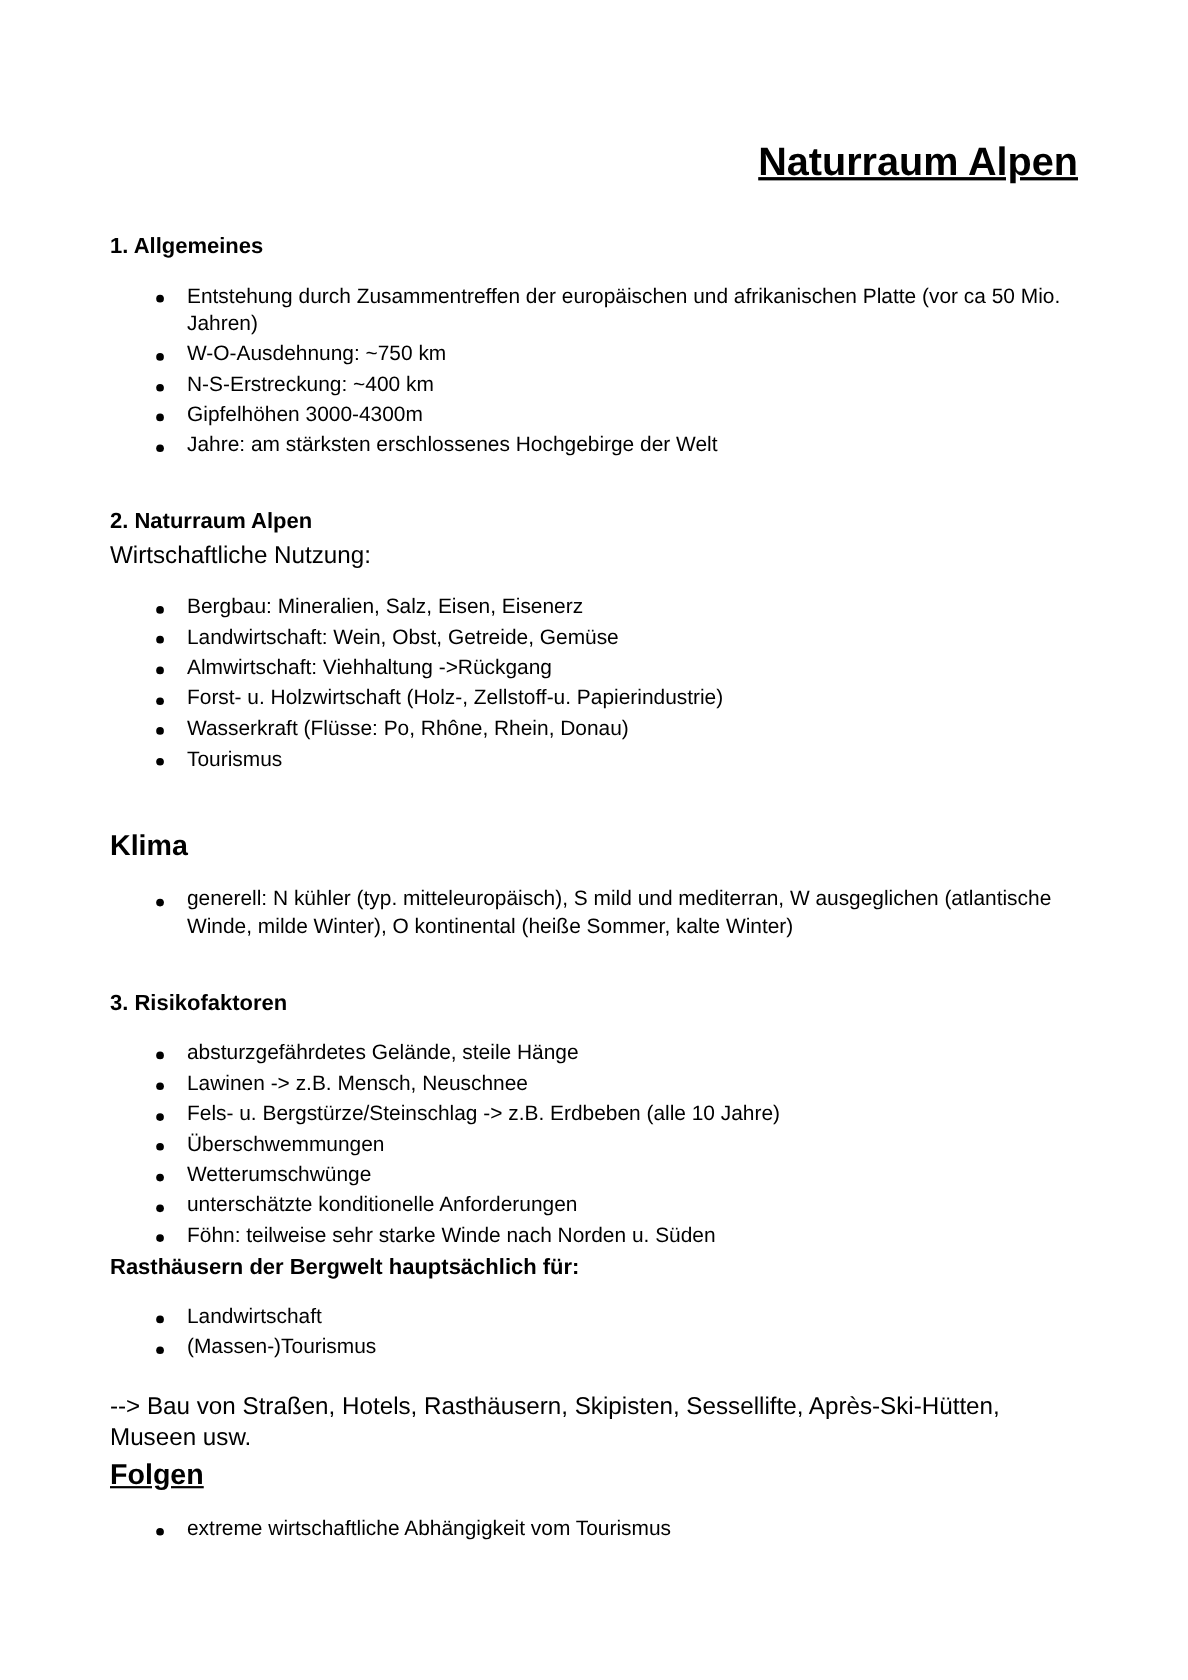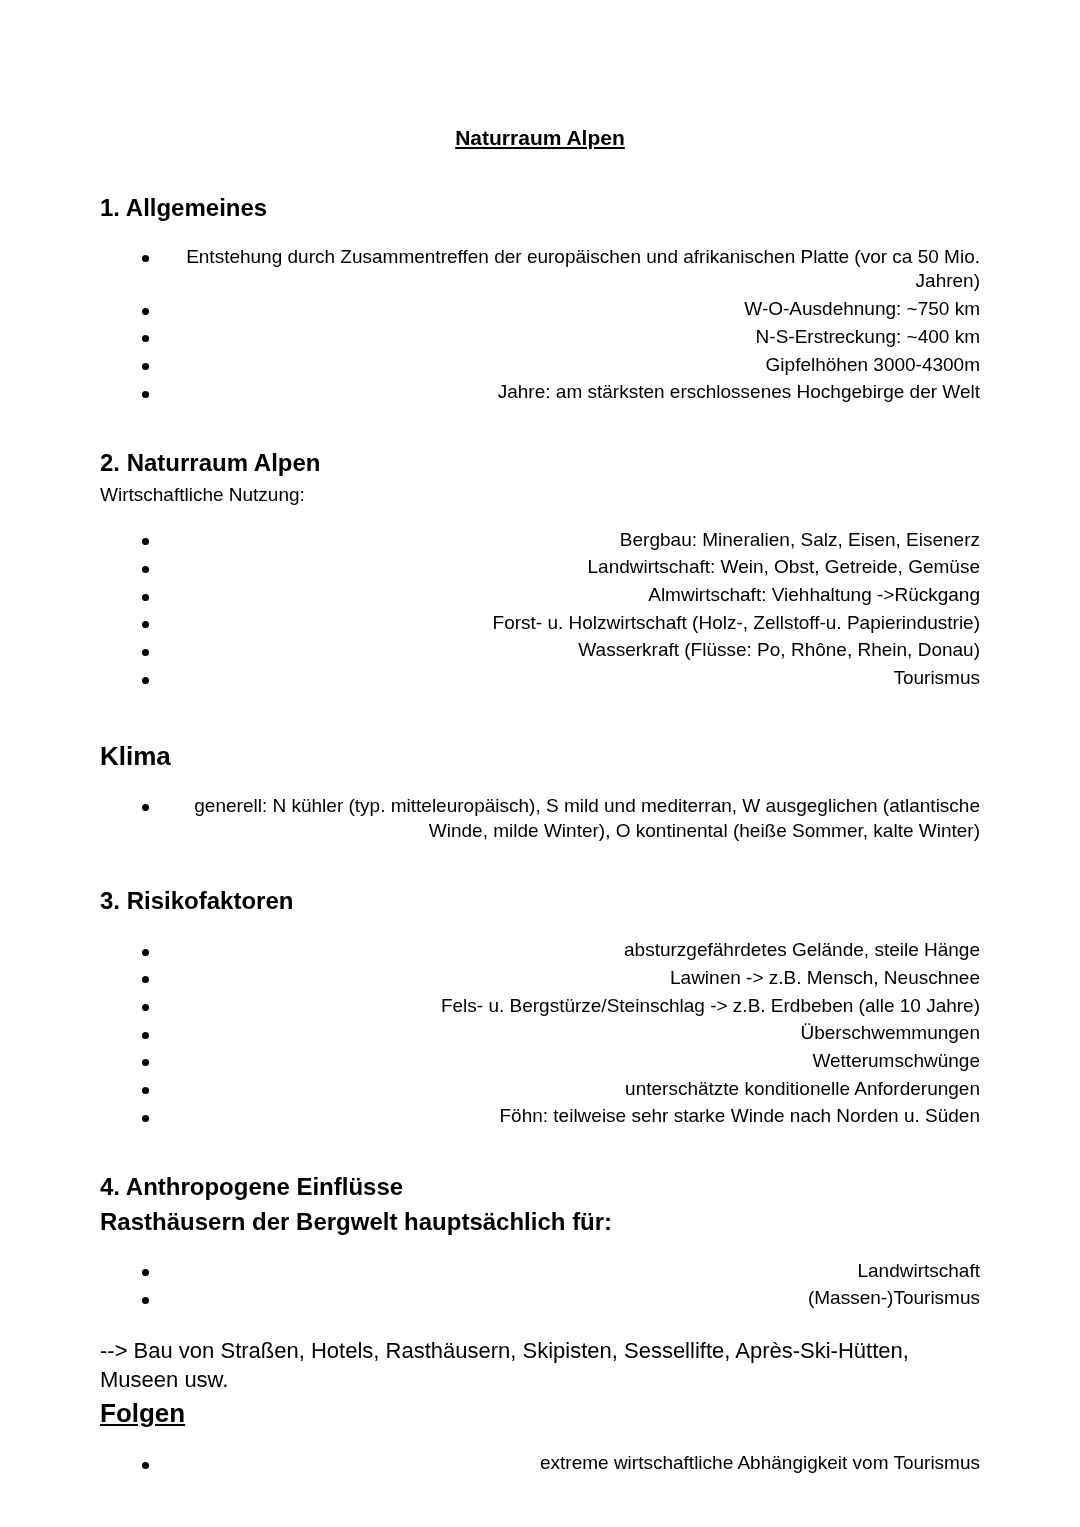--- a/index.html
+++ b/index.html
@@ -10,56 +10,55 @@
     font-family: "Liberation Sans", "DejaVu Sans", sans-serif;
   }
   .page {
     width: 1080px;
     min-height: 1527px;
     box-sizing: border-box;
     padding: 126px 100px 60px 100px;
     background: #ffffff;
   }
   .doc-title {
-    text-align: center;
-    font-size: 21px;
+    text-align: right;
+    font-size: 36px;
     font-weight: bold;
     text-decoration: underline;
     margin: 0 0 26px 0;
   }
   .section { margin: 0; }
   .heading {
-    font-size: 24px;
+    font-size: 20px;
     font-weight: bold;
     margin: 44px 0 6px 0;
     line-height: 1.2;
   }
   .heading.big {
     font-size: 26px;
     margin-top: 50px;
   }
   .heading.stacked { margin-top: 0; }
   .heading.underlined { text-decoration: underline; margin-top: 4px; }
   .subheading {
-    font-size: 19px;
+    font-size: 22px;
     font-weight: normal;
     margin: 2px 0 0 0;
   }
   .bullets {
     list-style: none;
     margin: 22px 0 0 0;
     padding: 0 0 0 40px;
   }
   .bullets li {
     position: relative;
     font-size: 19px;
     line-height: 1.3;
     padding-left: 30px;
     margin: 3px 0;
-    text-align: right;
   }
   .bullets li::before {
     content: "";
     position: absolute;
     left: 2px;
     top: 0.55em;
     width: 7px;
     height: 7px;
     border-radius: 50%;
     background: #000000;
@@ -115,21 +114,20 @@
       <li>Lawinen -&gt; z.B. Mensch, Neuschnee</li>
       <li>Fels- u. Bergstürze/Steinschlag -&gt; z.B. Erdbeben (alle 10 Jahre)</li>
       <li>Überschwemmungen</li>
       <li>Wetterumschwünge</li>
       <li>unterschätzte konditionelle Anforderungen</li>
       <li>Föhn: teilweise sehr starke Winde nach Norden u. Süden</li>
     </ul>
   </section>
 
   <section class="section">
-    <h2 class="heading">4. Anthropogene Einflüsse</h2>
     <h2 class="heading stacked">Rasthäusern der Bergwelt hauptsächlich für:</h2>
     <ul class="bullets">
       <li>Landwirtschaft</li>
       <li>(Massen-)Tourismus</li>
     </ul>
   </section>
 
   <section class="section">
     <p class="paragraph">--&gt; Bau von Straßen, Hotels, Rasthäusern, Skipisten, Sessellifte, Après-Ski-Hütten, Museen usw.</p>
     <h2 class="heading big underlined">Folgen</h2>

